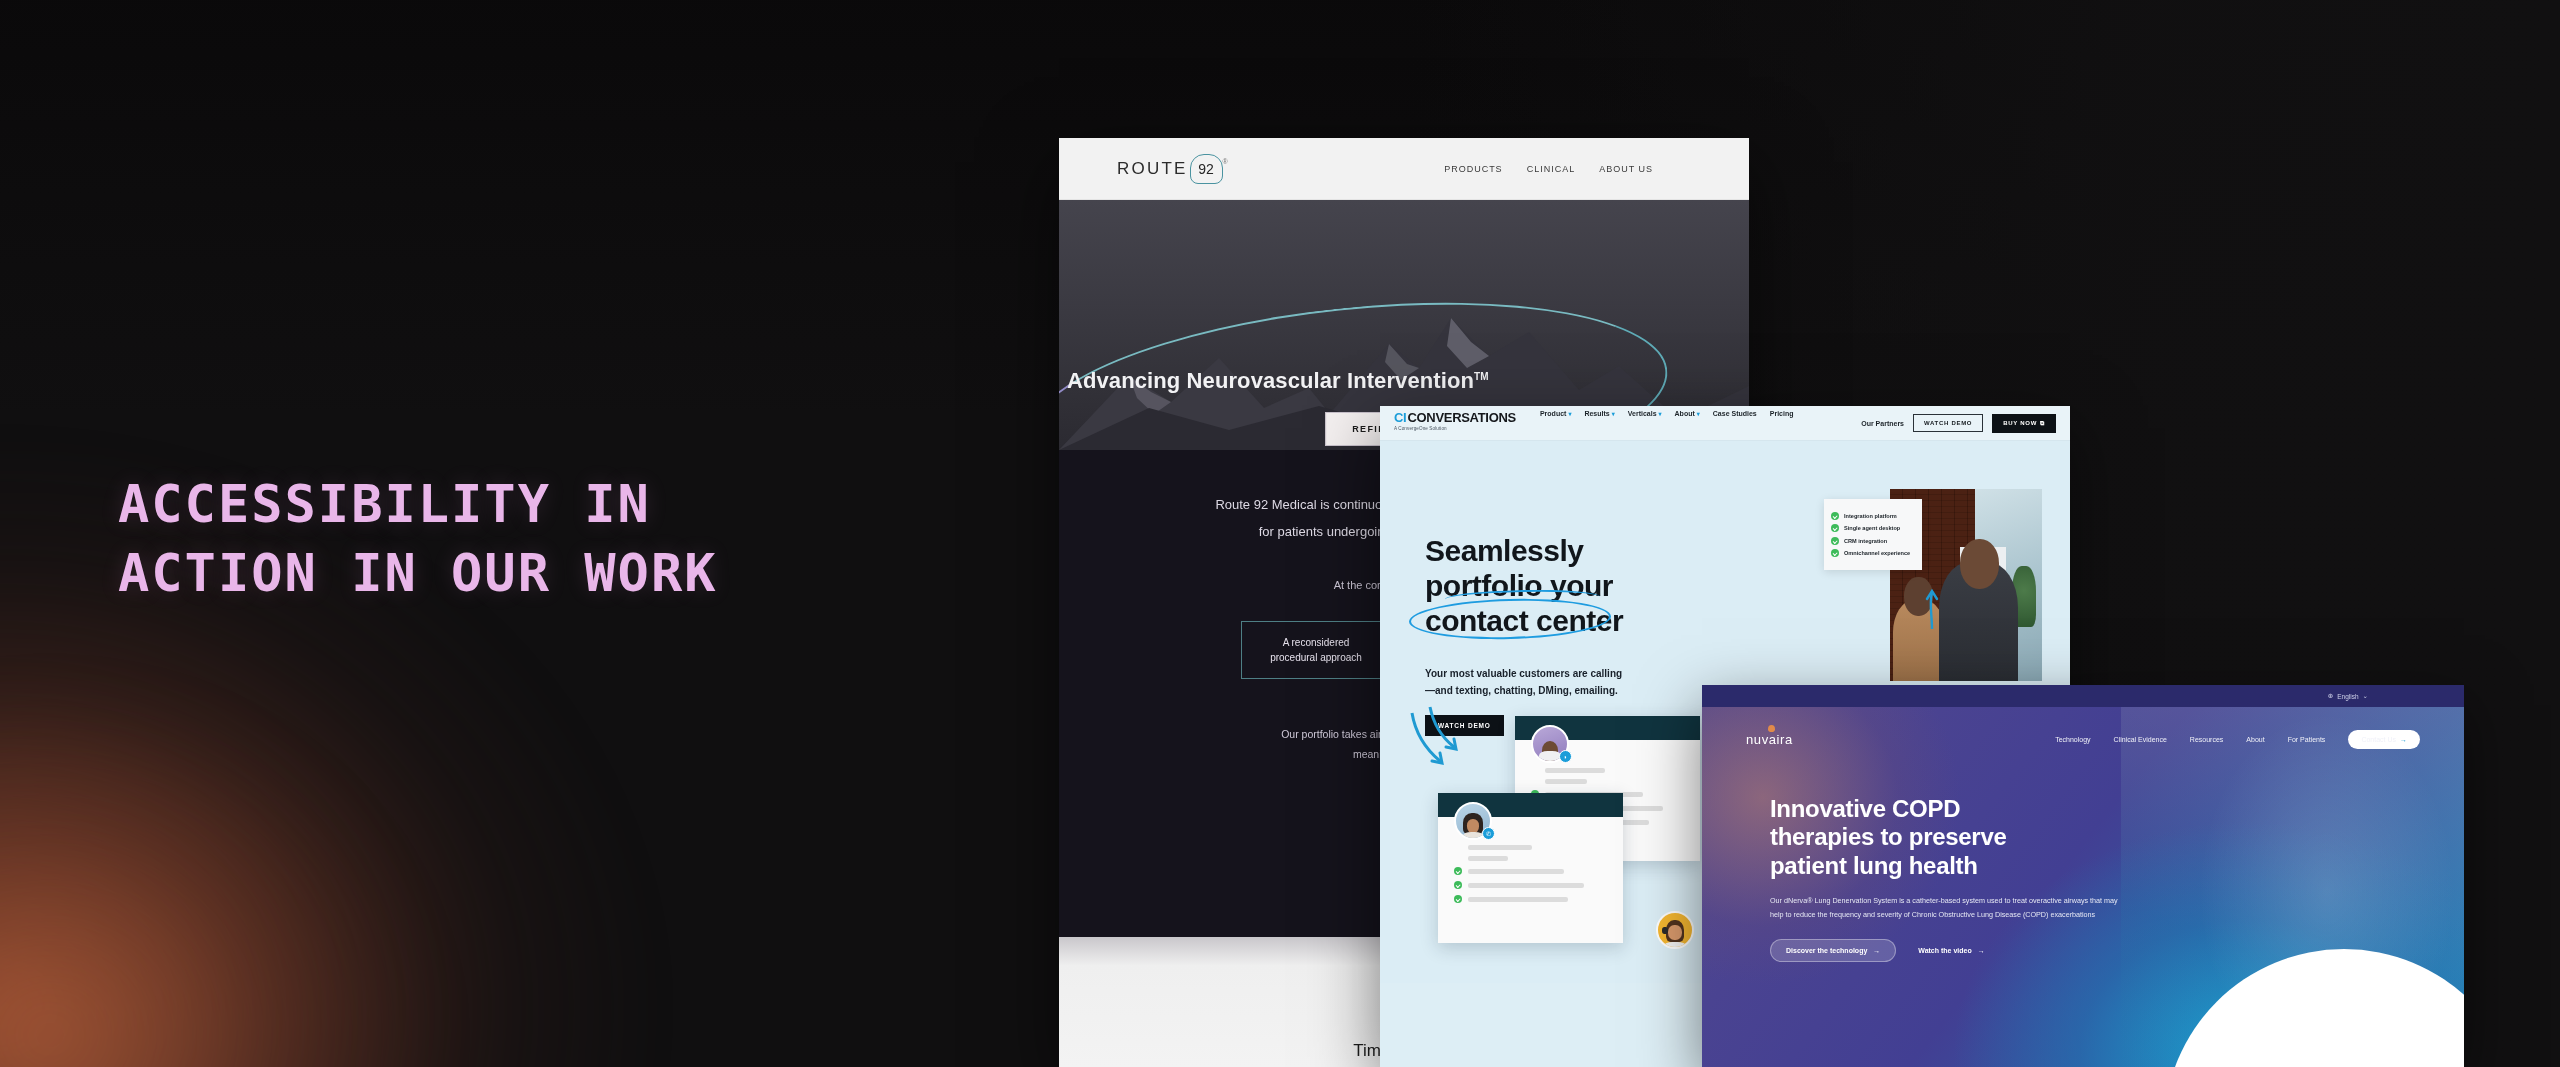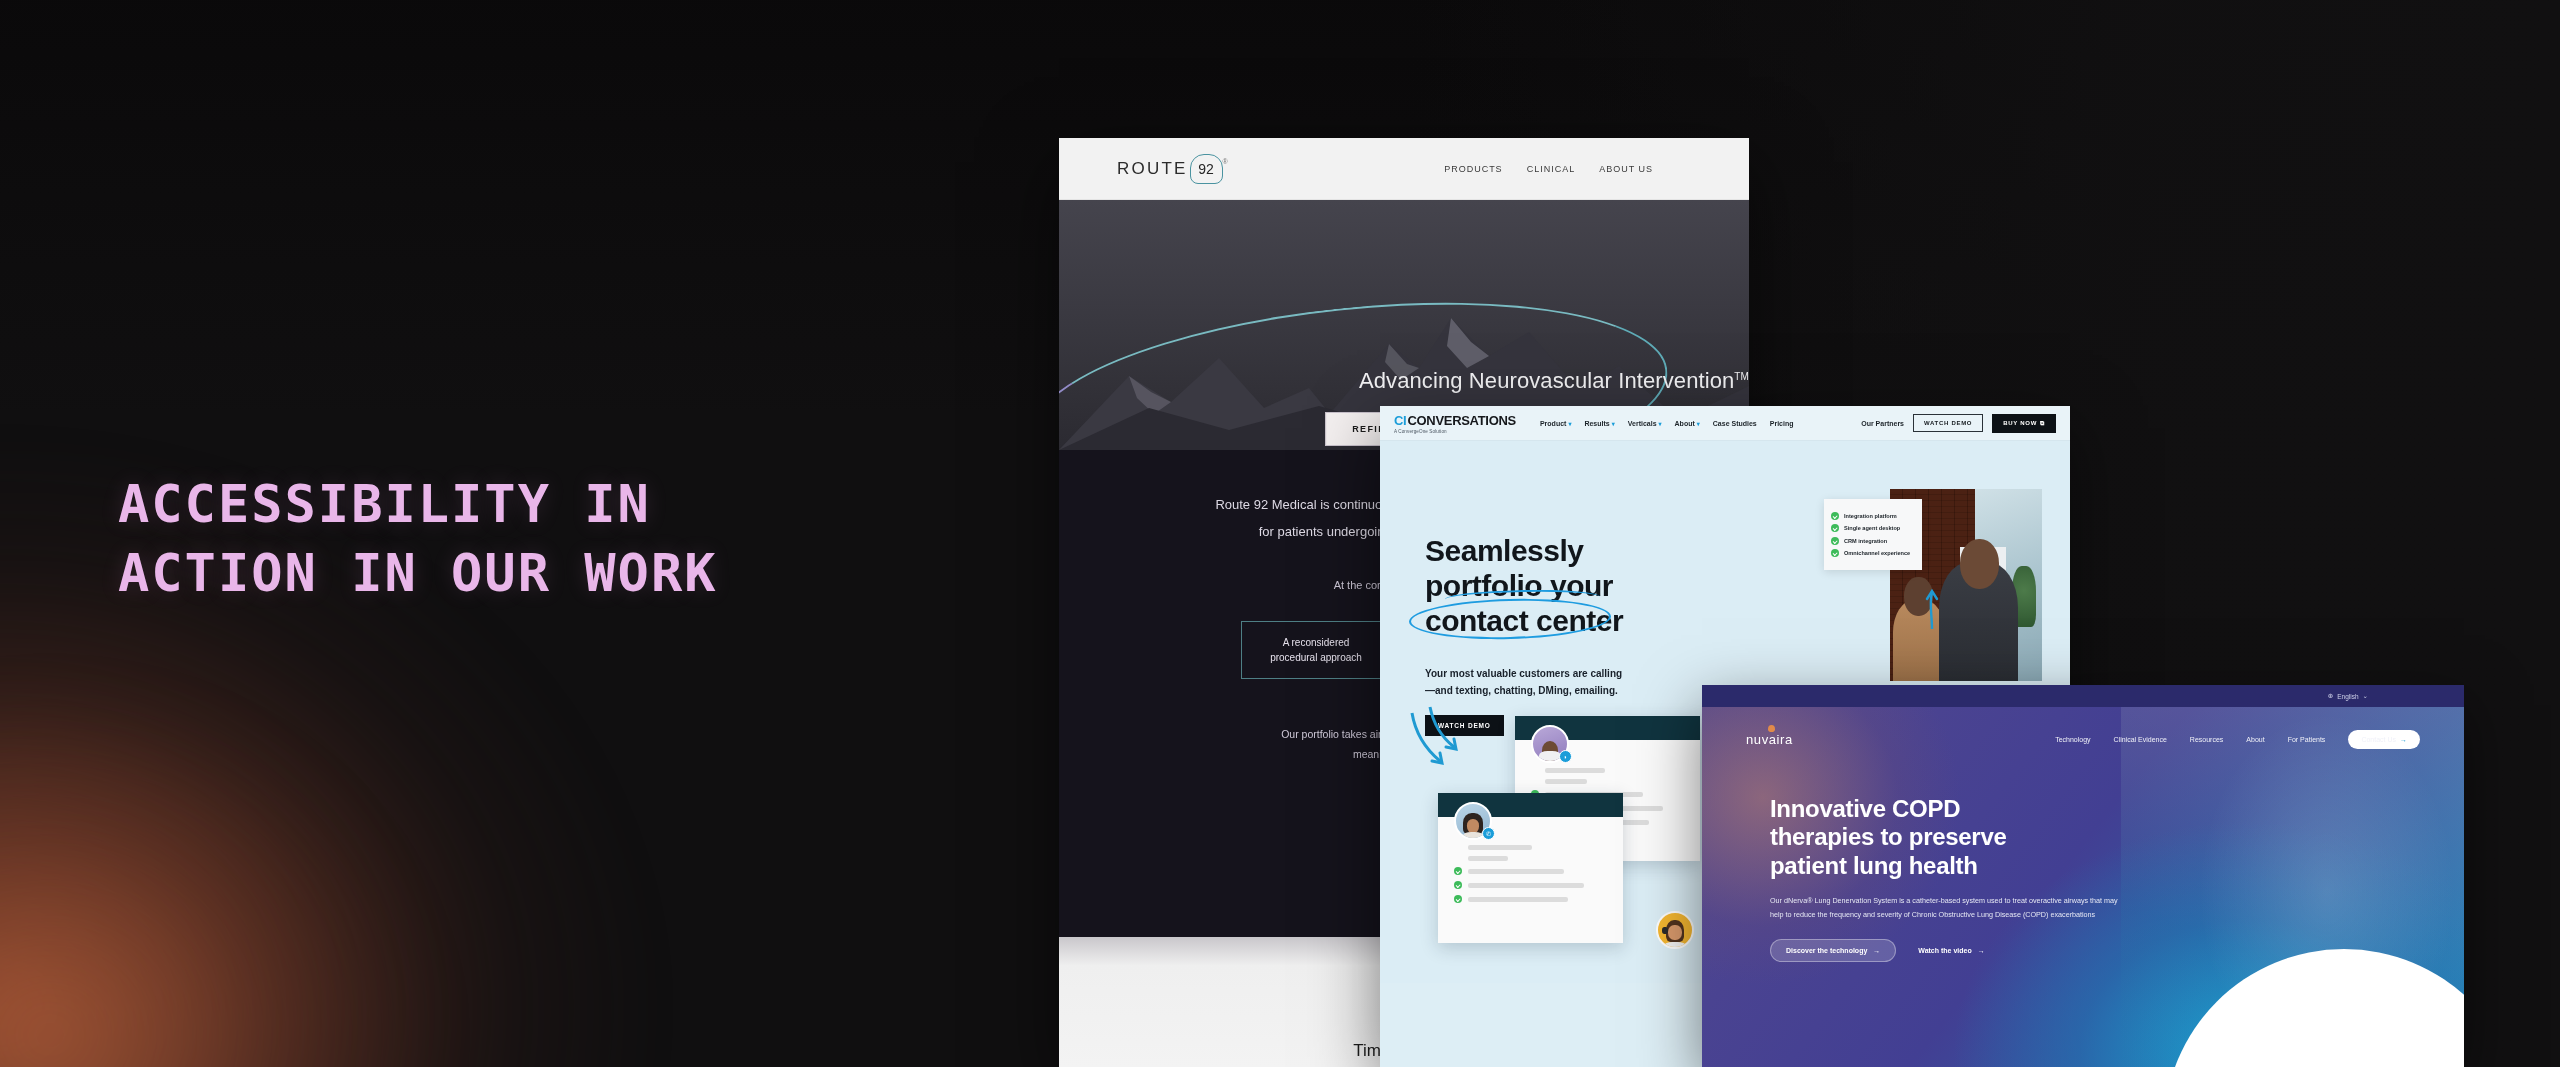--- a/index.html
+++ b/index.html
@@ -82,22 +82,22 @@
   .m1-arc { position:absolute; left:-30px; top:108px; width:640px; height:190px;
             border-radius:50%; border:2.2px solid transparent;
             border-top-color:#7fc6cd; border-left-color:#9b93d4;
             border-right-color:#63b6c2;
             transform:rotate(-6deg); opacity:0.92; }
   .m1-arc2 { position:absolute; left:420px; top:112px; width:330px; height:190px;
              border-radius:50%; border:2.2px solid transparent;
              border-bottom-color:#6cbcc6; border-right-color:#6cbcc6;
              transform:rotate(12deg); opacity:0.9; }
   .m1-hero-title {
-    position:absolute; left:8px; right:0; top:168px; text-align:right;
-    font-size:22px; color:#f2f2f4; font-weight:400; letter-spacing:0.1px;
+    position:absolute; left:8px; right:0; top:168px; text-align:left;
+    font-size:22px; color:#f2f2f4; font-weight:700; letter-spacing:0.1px;
   }
   .m1-hero-title sup { font-size:10px; vertical-align:super; }
 
   .m1-body { background:#15131c; padding:42px 0 0; min-height:617px; position:relative; }
   .m1-cta {
     position:absolute; left:50%; transform:translateX(-50%); top:-38px;
     background:#f4f0f0; color:#1c1c1c; font-size:9px; font-weight:700;
     letter-spacing:1.4px; padding:11px 26px; border:1px solid #c9c2cc;
   }
   .m1-para { text-align:center; color:#ddd9e4; font-size:13px; line-height:2.05;
@@ -112,22 +112,22 @@
              margin-top:46px; padding:0 100px; font-weight:300; }
   .m1-foot b { font-weight:700; color:#fff; }
   .m1-white { position:absolute; left:0; right:0; bottom:0; height:130px;
               background:linear-gradient(to bottom,#c9c7cb 0%,#efefef 22%,#f3f3f3 100%); }
   .m1-white-txt { position:absolute; left:0; right:0; bottom:6px; text-align:center;
                   font-size:17px; color:#1d1d1d; font-weight:400; }
 
   
   .m2 { left:1380px; top:406px; width:690px; height:661px;
         box-shadow:0 22px 64px rgba(0,0,0,0.5); background:#ddeef5; }
-  .m2-nav { height:35px; background:#e9f3f8; display:flex; align-items:center;
-            padding:16px 14px; border-bottom:1px solid #d5e6ee; }
+  .m2-nav { height:35px; background:#e9f3f8; display:flex; 
+            padding:4px 14px; border-bottom:1px solid #d5e6ee; }
   .m2-logo-wrap { display:flex; flex-direction:column; }
   .m2-logo { font-size:13px; font-weight:800; color:#16181c; letter-spacing:-0.3px;
              display:flex; align-items:baseline; }
   .m2-logo .ci { color:#1b9dd9; margin-right:1px; }
   .m2-logo-sub { font-size:4.6px; color:#4a5560; margin-top:1px; letter-spacing:0.1px; }
   .m2-links { display:flex; gap:13px; margin-left:24px; }
   .m2-links span { font-size:7px; font-weight:700; color:#1c2329; white-space:nowrap; }
   .m2-links i { font-style:normal; color:#1b9dd9; font-size:6px; margin-left:2px; }
   .m2-right { margin-left:auto; display:flex; align-items:center; gap:9px; }
   .m2-partners { font-size:7px; font-weight:700; color:#1c2329; }

